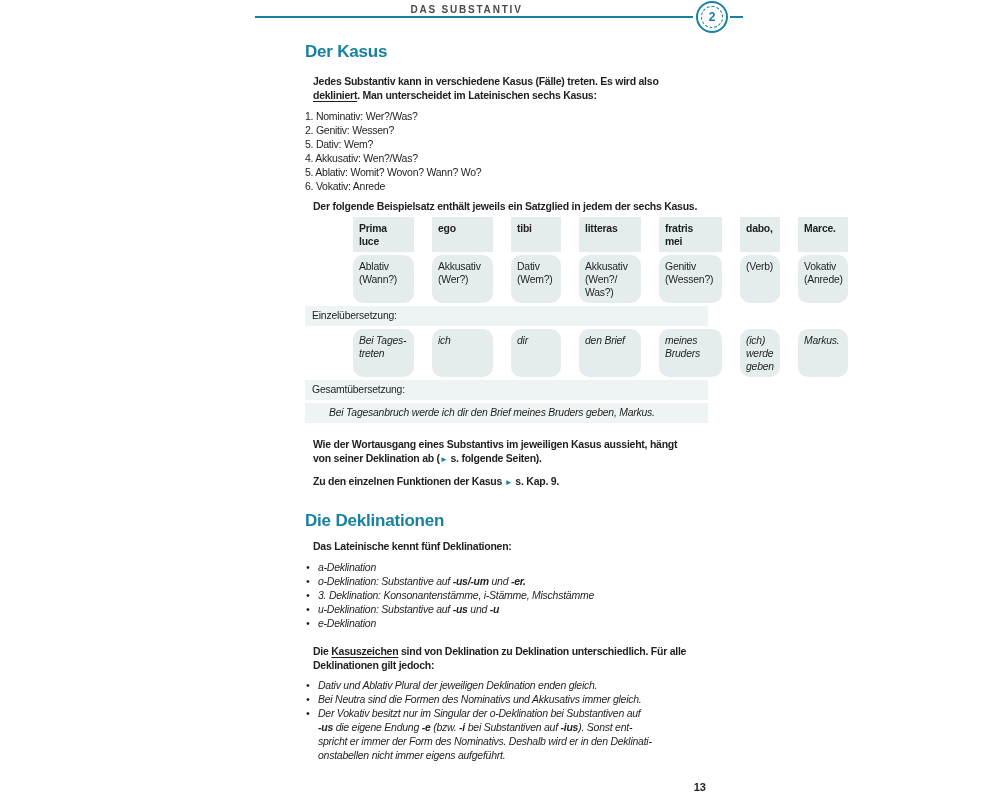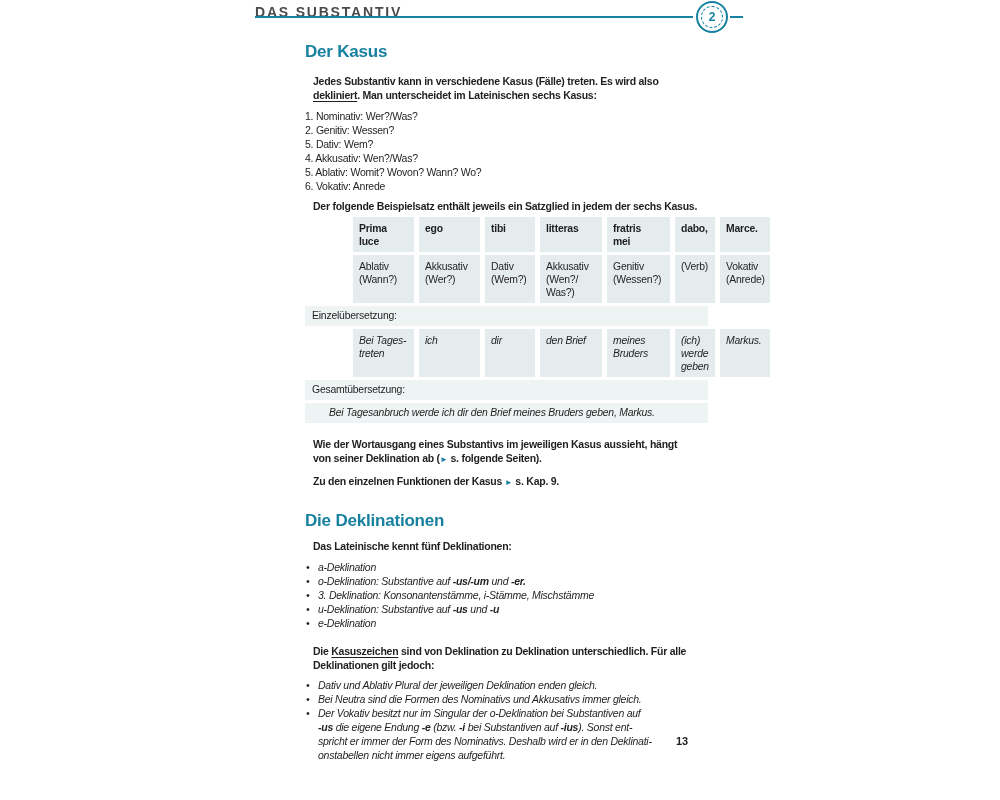--- a/index.html
+++ b/index.html
@@ -8,22 +8,22 @@
     --band-bg:#eef3f4;
     --text:#1f1f1f;
     --header-text:#4a4a4a;
   }
   *{box-sizing:border-box;margin:0;padding:0;}
   html,body{background:#ffffff;}
   body{font-family:"Liberation Sans","DejaVu Sans",sans-serif;}
   #page{position:relative;width:1000px;height:800px;background:#ffffff;overflow:hidden;}
 
   
-  .running-title{position:absolute;top:4px;left:255px;width:423px;text-align:left;
-    font-size:14px;font-weight:bold;letter-spacing:1.8px;color:var(--header-text);}
+  .running-title{position:absolute;top:4px;left:255px;width:423px;text-align:center;
+    font-size:10px;font-weight:bold;letter-spacing:1.8px;color:var(--header-text);}
   .head-rule{position:absolute;left:255px;top:16px;width:438px;height:2px;background:var(--accent);}
   .badge{position:absolute;left:696px;top:1px;width:32px;height:32px;border:2px solid var(--accent);
     border-radius:50%;background:#fff;display:flex;align-items:center;justify-content:center;}
   .badge-inner{width:22px;height:22px;border:1px dashed var(--accent);border-radius:50%;
     display:flex;align-items:center;justify-content:center;font-weight:bold;font-size:12px;color:var(--accent);}
   .badge-tail{position:absolute;left:730px;top:16px;width:13px;height:2px;background:var(--accent);}
 
   
   .main{position:absolute;left:305px;top:42px;width:403px;color:var(--text);
     font-size:10.5px;line-height:14px;letter-spacing:-0.25px;}
@@ -35,33 +35,33 @@
   .mb4{margin-bottom:4px;}
   .numlist{margin:0 0 6px 0;}
   .numitem{line-height:14px;}
   .bulletlist{margin:0 0 14px 0;}
   .bulletlist.last{margin-bottom:0;}
   .bulitem{position:relative;padding-left:13px;line-height:14px;font-style:italic;}
   .bulitem::before{content:"\2022";position:absolute;left:1px;top:0;}
 
   
   .extable{margin:0 0 14px 0;font-size:10.4px;line-height:13px;letter-spacing:-0.2px;}
-  .trow{display:grid;grid-template-columns:61px 61px 50px 62px 63px 40px 50px;column-gap:5px;margin-bottom:3px;padding-left:48px;}
+  .trow{display:grid;grid-template-columns:61px 61px 50px 62px 63px 40px 50px;column-gap:18px;margin-bottom:3px;padding-left:48px;}
   .trow .cell{background:var(--cell-bg);padding:5px 5px 4px 6px;white-space:pre-line;}
   .trow.hdr .cell{font-weight:bold;min-height:31px;}
-  .trow.body .cell{min-height:45px;}
+  .trow.body .cell{min-height:45px;border-radius:10px;}
   .trow.it .cell{font-style:italic;}
   .band{background:var(--band-bg);padding:3px 7px 4px 7px;margin-bottom:3px;min-height:19px;}
   .band.it{font-style:italic;padding-left:24px;}
 
   .b{font-weight:bold;}
   .u{text-decoration:underline;text-underline-offset:1.5px;}
   .arrow{color:var(--accent);font-size:8px;letter-spacing:0;}
 
-  .page-number{position:absolute;left:676px;top:735px;width:30px;text-align:left;
+  .page-number{position:absolute;left:676px;top:781px;width:30px;text-align:right;
     font-weight:bold;font-size:11px;color:var(--text);}
 </style>
 </head>
 <body>
 
 <div id="page">
 
   <div class="running-title">DAS SUBSTANTIV</div>
   <div class="head-rule"></div>
   <div class="badge">

